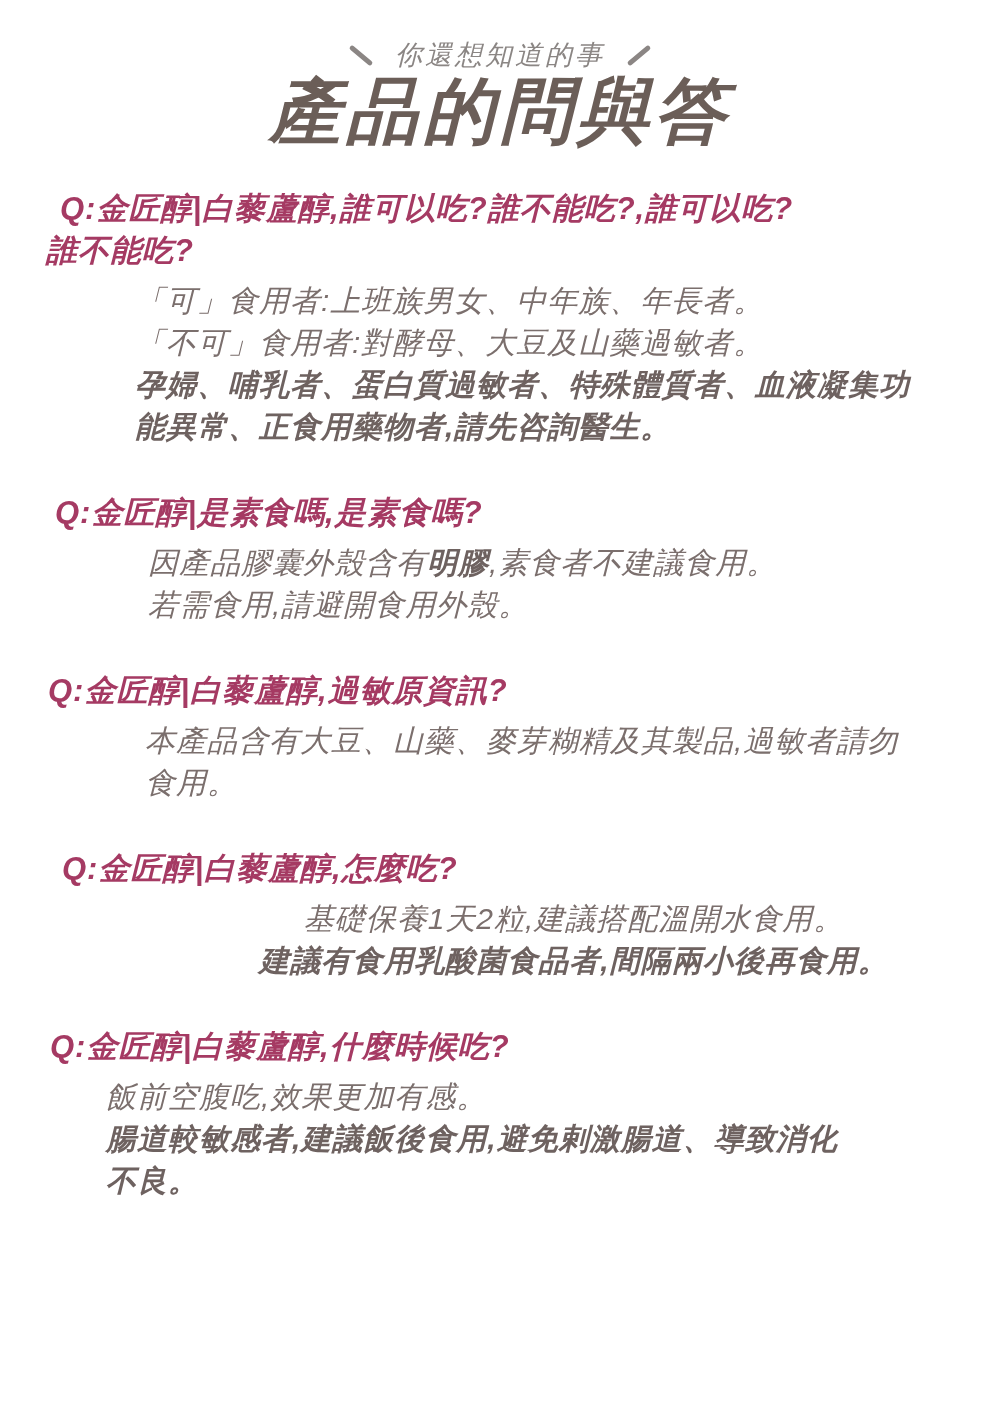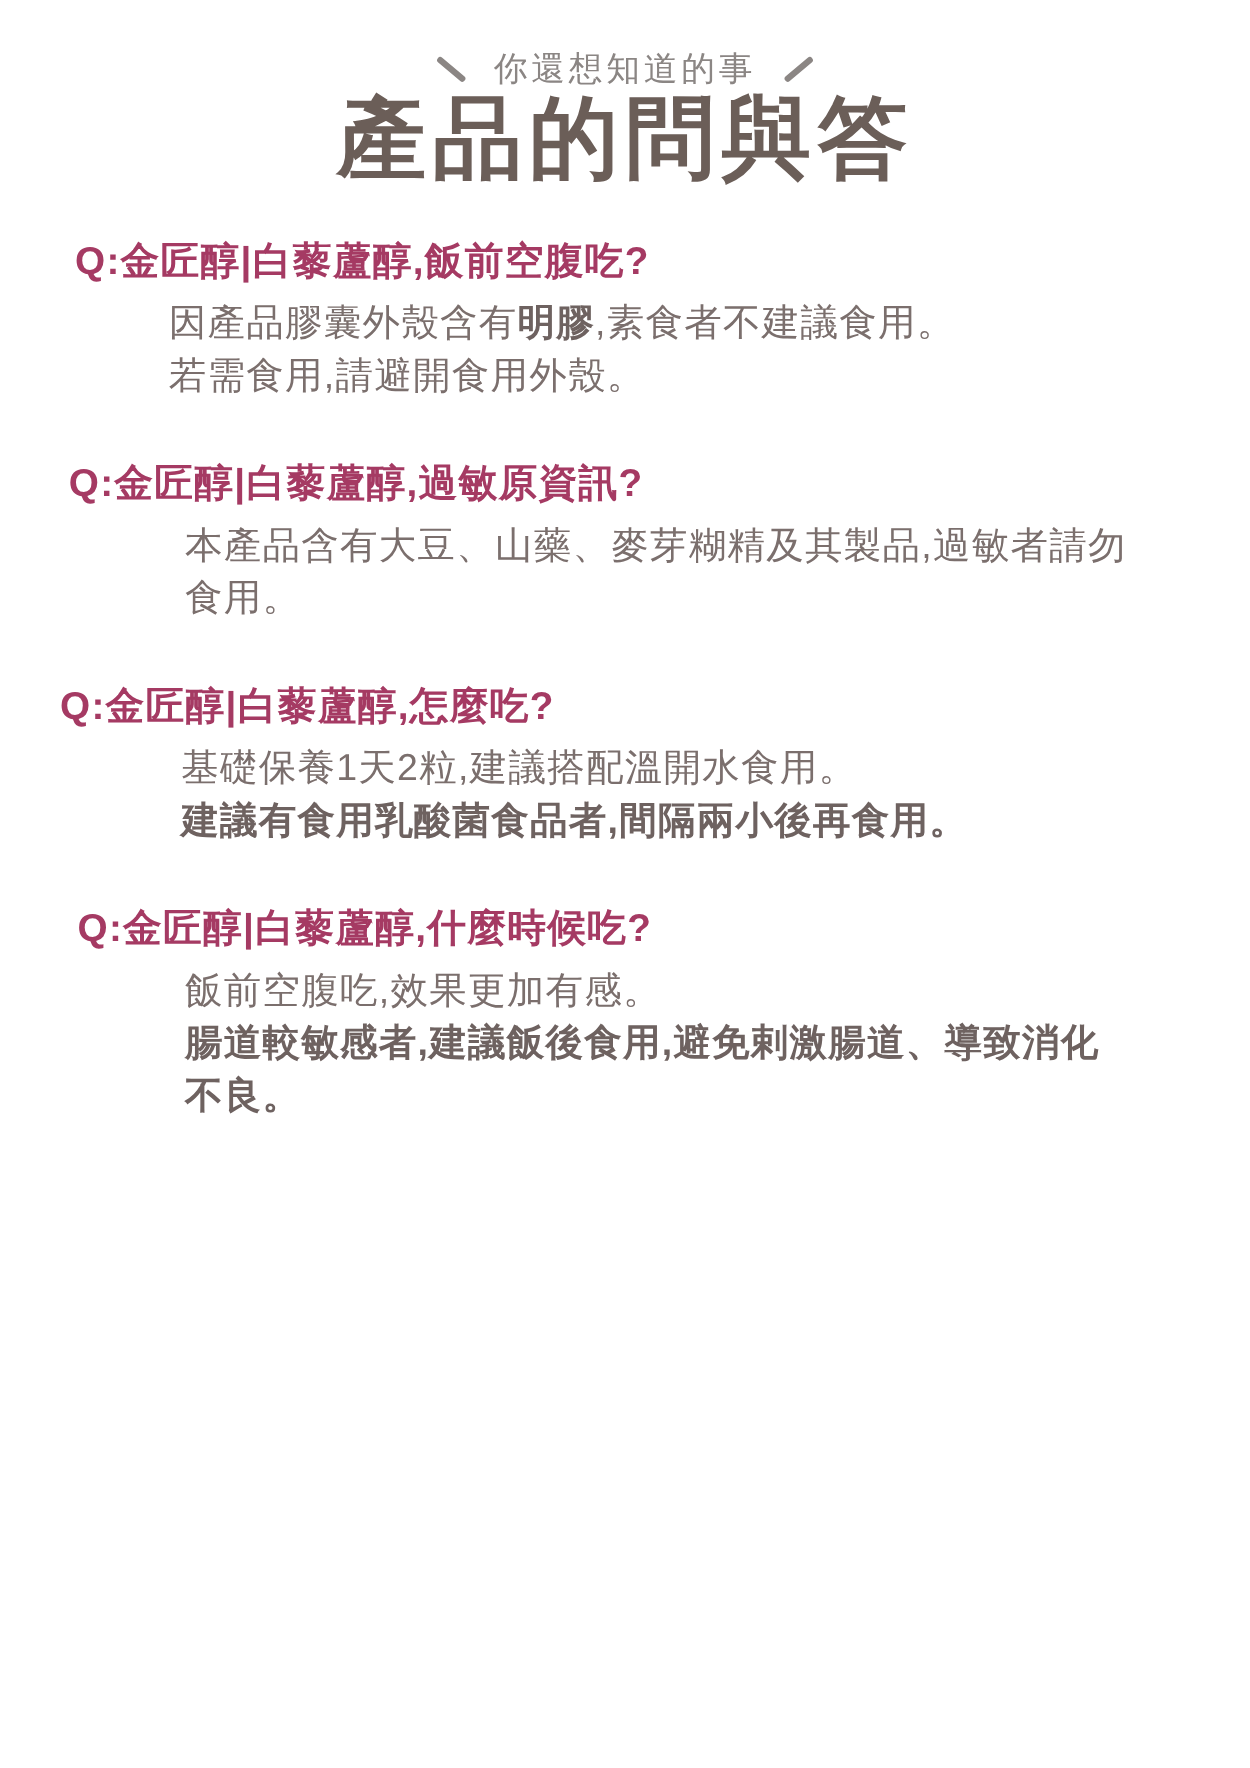--- a/index.html
+++ b/index.html
@@ -2,21 +2,21 @@
 <html lang="zh-Hant"><head>
 <meta charset="utf-8">
 <style>
   * { box-sizing: border-box; }
   html, body { margin: 0; padding: 0; }
   body {
     width: 1000px; height: 1414px;
     background: #ffffff;
     font-family: "Liberation Sans", sans-serif;
   }
-  .page { position: relative; width: 1000px; height: 1414px; overflow: hidden; background: #ffffff; }
+  .page { position: relative; width: 1000px; height: 1414px; overflow: hidden; background: #ffffff; font-style: italic; }
 
   
   header { padding-top: 38px; text-align: center; }
   .subtitle-row {
     display: flex; justify-content: center; align-items: center; gap: 20px;
     height: 34px;
   }
   .subtitle {
     font-size: 27px; color: #8b8684; letter-spacing: 3px; font-weight: 500;
   }
@@ -49,42 +49,52 @@
   .seg-bold { font-weight: bold; color: #6e6260; }
 
   
   .qa:nth-of-type(1) .question { margin-left: 46px; text-indent: 14px; }
   .qa:nth-of-type(1) .answers  { margin-left: 135px; }
   .qa:nth-of-type(2) .question { margin-left: 55px; }
   .qa:nth-of-type(2) .answers  { margin-left: 148px; }
   .qa:nth-of-type(3) .question { margin-left: 48px; }
   .qa:nth-of-type(3) .answers  { margin-left: 145px; }
   .qa:nth-of-type(4) .question { margin-left: 62px; }
-  .qa:nth-of-type(4) .answers  { margin-left: 148px; }
+  .qa:nth-of-type(4) .answers  { margin-left: 148px; text-align: center; }
   .qa:nth-of-type(5) .question { margin-left: 50px; }
   .qa:nth-of-type(5) .answers  { margin-left: 106px; }
   .qa:nth-of-type(6) .question { margin-left: 45px; }
   .qa:nth-of-type(6) .answers  { margin-left: 122px; }
 </style>
 </head>
 <body>
 
 <div class="page">
   <header>
     <div class="subtitle-row">
       <span class="slash slash-l"></span>
       <span class="subtitle">你還想知道的事</span>
       <span class="slash slash-r"></span>
     </div>
     <h1 class="title">產品的問與答</h1>
   </header>
 
   <main id="faq-list">
       <section class="qa">
-        <h2 class="question">Q:金匠醇|白藜蘆醇,飯前空腹吃?</h2>
+        <h2 class="question">Q:金匠醇|白藜蘆醇,誰可以吃?誰不能吃?,誰可以吃?
+誰不能吃?</h2>
+        <div class="answers">
+          <p class="answer"><span class="seg">「可」食用者:上班族男女、中年族、年長者。
+「不可」食用者:對酵母、大豆及山藥過敏者。</span></p>
+          <p class="answer bold"><span class="seg">孕婦、哺乳者、蛋白質過敏者、特殊體質者、血液凝集功
+能異常、正食用藥物者,請先咨詢醫生。</span></p>
+        </div>
+      </section>
+      <section class="qa">
+        <h2 class="question">Q:金匠醇|是素食嗎,是素食嗎?</h2>
         <div class="answers">
           <p class="answer"><span class="seg">因產品膠囊外殼含有</span><span class="seg seg-bold">明膠</span><span class="seg">,素食者不建議食用。
 若需食用,請避開食用外殼。</span></p>
         </div>
       </section>
       <section class="qa">
         <h2 class="question">Q:金匠醇|白藜蘆醇,過敏原資訊?</h2>
         <div class="answers">
           <p class="answer"><span class="seg">本產品含有大豆、山藥、麥芽糊精及其製品,過敏者請勿
 食用。</span></p>

